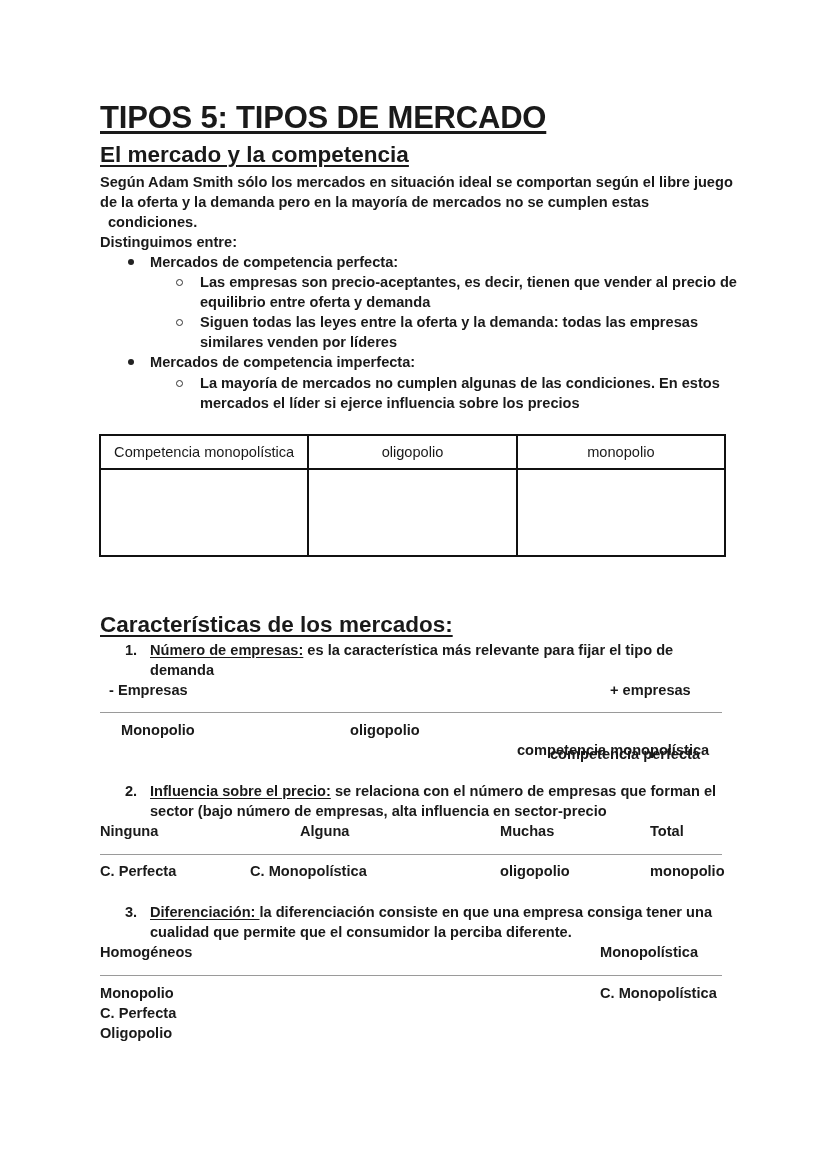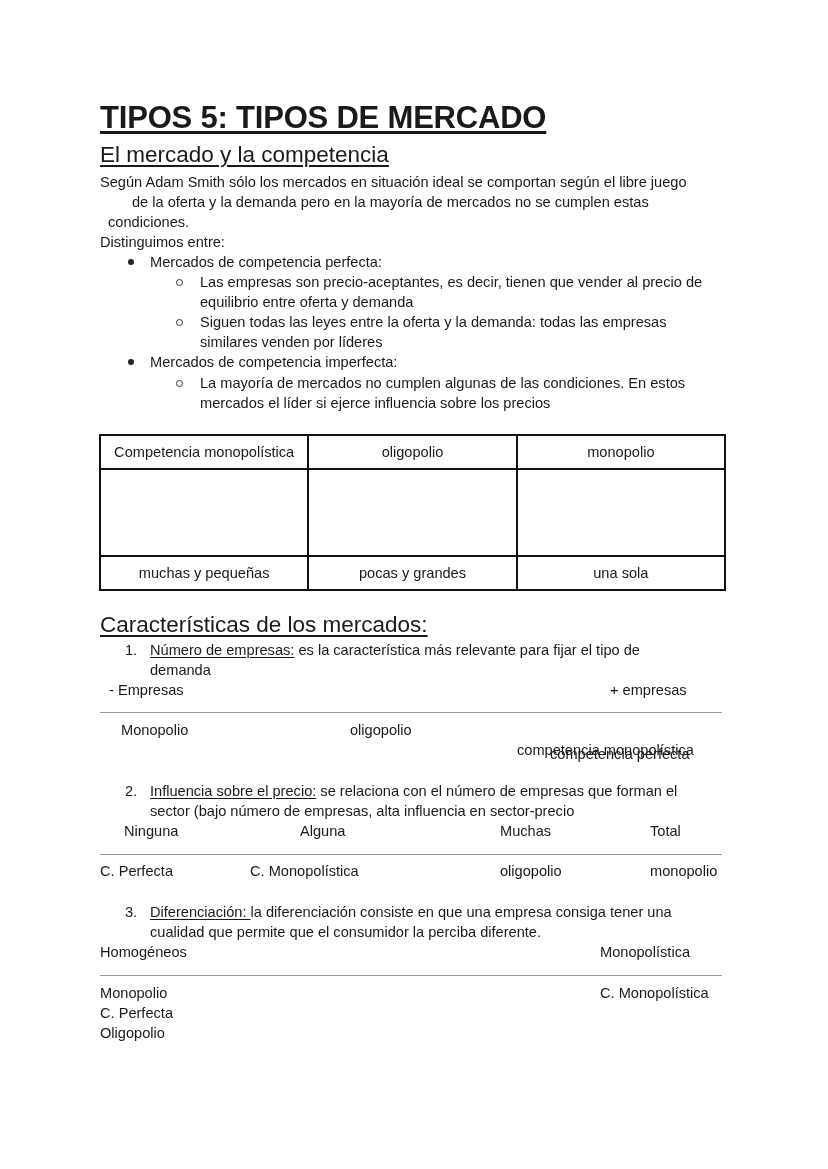--- a/index.html
+++ b/index.html
@@ -1,20 +1,20 @@
 <!DOCTYPE html>
 <html><head>
 <meta charset="utf-8">
 <style>
   html, body { margin: 0; padding: 0; background: #ffffff; }
   body {
     width: 828px; height: 1169px; position: relative; overflow: hidden;
     font-family: "Liberation Sans", sans-serif; color: #1a1a1a;
   }
-  .abs { position: absolute; white-space: nowrap; }
+  .abs { position: absolute; white-space: nowrap; font-weight: bold; }
   .p { font-size: 14.6px; line-height: 20px; }
   .title {
     left: 100px; top: 98px; font-size: 31px; font-weight: bold;
     text-decoration: underline; text-underline-offset: 3px; text-decoration-thickness: 3px;
     letter-spacing: -0.2px; line-height: 40px;
   }
   .h2 {
     font-size: 22.5px; text-decoration: underline; text-underline-offset: 3px;
     text-decoration-thickness: 1.5px; line-height: 28px;
   }
@@ -38,21 +38,21 @@
   table.mkt tr.foot td { height: 32px; }
 </style>
 </head>
 <body>
 
 <div class="abs title">TIPOS 5: TIPOS DE MERCADO</div>
 
 <div class="abs h2" style="left:100px; top:141px;">El mercado y la competencia</div>
 
 <div class="abs p" style="left:100px; top:172px;">Según Adam Smith sólo los mercados en situación ideal se comportan según el libre juego</div>
-<div class="abs p" style="left:100px; top:192px;margin-left:32px;">de la oferta y la demanda pero en la mayoría de mercados no se cumplen estas</div>
+<div class="abs p" style="left:100px; top:192px;">de la oferta y la demanda pero en la mayoría de mercados no se cumplen estas</div>
 <div class="abs p" style="left:100px; top:212px;margin-left:8px;">condiciones.</div>
 <div class="abs p" style="left:100px; top:232px;">Distinguimos entre:</div>
 
 <span class="bullet-dot" style="left:128px; top:259px;"></span>
 <div class="abs p" style="left:150px; top:252px;">Mercados de competencia perfecta:</div>
 
 <span class="bullet-circ" style="left:176px; top:279px;"></span>
 <div class="abs p" style="left:200px; top:272px;">Las empresas son precio-aceptantes, es decir, tienen que vender al precio de</div>
 <div class="abs p" style="left:200px; top:292px;">equilibrio entre oferta y demanda</div>
 
@@ -72,25 +72,20 @@
       <tr class="head">
     <td>Competencia monopolística</td>
     <td>oligopolio</td>
     <td>monopolio</td>
   </tr>
   <tr class="mid">
     <td></td>
     <td></td>
     <td></td>
   </tr>
-  <tr class="foot">
-    <td>muchas y pequeñas</td>
-    <td>pocas y grandes</td>
-    <td>una sola</td>
-  </tr>
 </tbody>
   </table>
 
 <div class="abs h2" style="left:100px; top:611px;">Características de los mercados:</div>
 
 <div class="abs p" style="left:125px; top:640px;">1.</div>
 <div class="abs p" style="left:150px; top:640px;"><span class="u">Número de empresas:</span><span> es la característica más relevante para fijar el tipo de</span></div>
 <div class="abs p" style="left:150px; top:660px;">demanda</div>
 
 <div class="abs p" style="left:109px; top:680px;">- Empresas</div>
@@ -99,21 +94,21 @@
 
 <div class="abs p" style="left:121px; top:720px;">Monopolio</div>
 <div class="abs p" style="left:350px; top:720px;">oligopolio</div>
 <div class="abs p" style="left:550px; top:744px;text-align:center;">competencia perfecta</div>
 <div class="abs p" style="left:517px; top:740px;">competencia monopolística</div>
 
 <div class="abs p" style="left:125px; top:781px;">2.</div>
 <div class="abs p" style="left:150px; top:781px;"><span class="u">Influencia sobre el precio:</span><span> se relaciona con el número de empresas que forman el</span></div>
 <div class="abs p" style="left:150px; top:801px;">sector (bajo número de empresas, alta influencia en sector-precio</div>
 
-<div class="abs p" style="left:100px; top:821px;margin-left:24px;">Ninguna</div>
+<div class="abs p" style="left:100px; top:821px;">Ninguna</div>
 <div class="abs p" style="left:300px; top:821px;">Alguna</div>
 <div class="abs p" style="left:500px; top:821px;">Muchas</div>
 <div class="abs p" style="left:650px; top:821px;">Total</div>
 <div class="hr" style="top:854px;"></div>
 
 <div class="abs p" style="left:100px; top:861px;">C. Perfecta</div>
 <div class="abs p" style="left:250px; top:861px;">C. Monopolística</div>
 <div class="abs p" style="left:500px; top:861px;">oligopolio</div>
 <div class="abs p" style="left:650px; top:861px;">monopolio</div>
 

